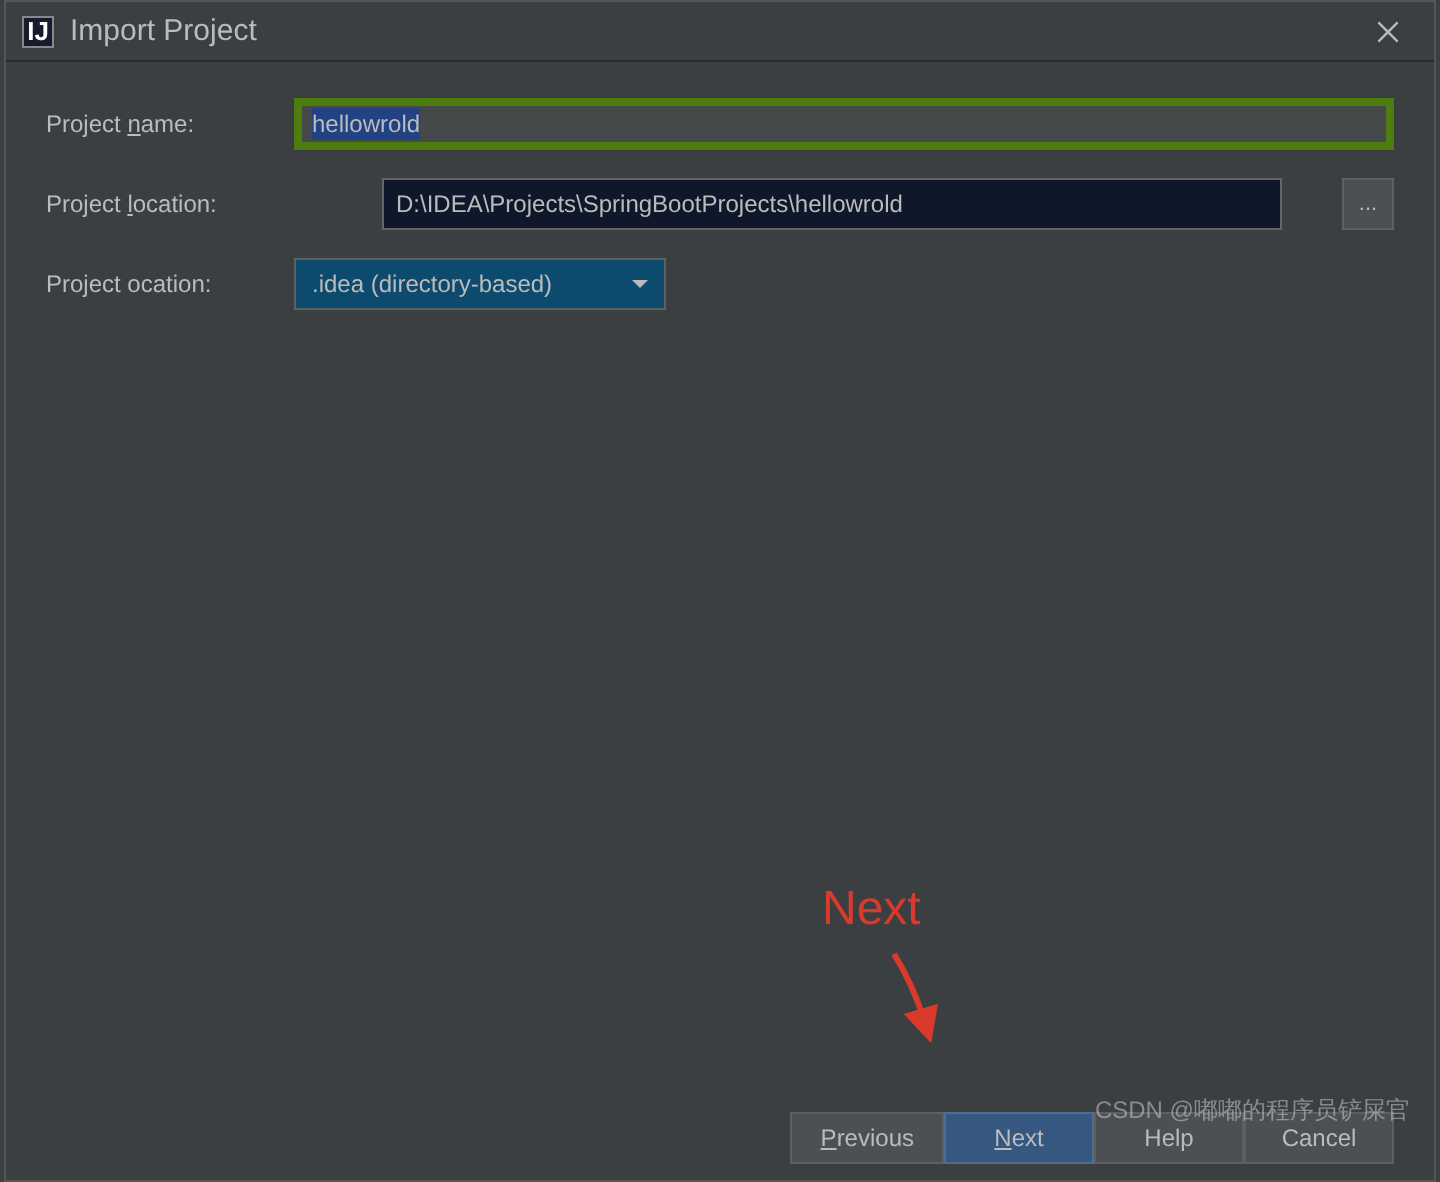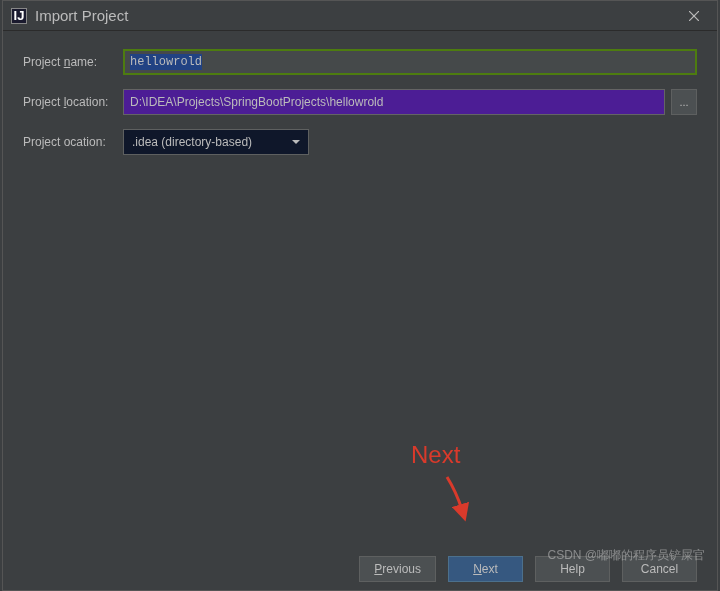--- a/index.html
+++ b/index.html
@@ -65,95 +65,96 @@
       width: 10px;
       height: 10px;
     }
     .content {
       padding: 18px 20px;
     }
     .form-row {
       display: flex;
       align-items: center;
       margin-bottom: 14px;
+      gap: 24px;
     }
     .form-label {
       width: 100px;
       color: #bbbbbb;
       flex-shrink: 0;
     }
     .form-label .mnemonic {
       text-decoration: underline;
     }
     .text-input {
       flex: 1;
       height: 26px;
-      background: #4c1d95;
+      background: #0f172a;
       border: 1px solid #646464;
       color: #bbbbbb;
       padding: 0 6px;
       font-size: 12px;
       font-family: inherit;
       outline: none;
+      margin-left: 44px;
     }
     .selected-text {
       background: #214283;
       color: #bbbbbb;
       padding: 1px 0;
     }
     .input-wrapper {
       flex: 1;
       height: 26px;
       background: #45494a;
-      border: 2px solid #4d7c0f;
+      border: 4px solid #4d7c0f;
       padding: 3px 5px;
       display: flex;
       align-items: center;
-      font-family: Liberation Mono, monospace;
     }
     .location-row .text-input {
       margin-right: 6px;
     }
     .browse-btn {
       width: 26px;
       height: 26px;
       background: #4c5052;
       border: 1px solid #5e6060;
       color: #bbbbbb;
       display: flex;
       align-items: center;
       justify-content: center;
       cursor: pointer;
       font-size: 11px;
     }
     .dropdown {
       width: 186px;
       height: 26px;
-      background: #0f172a;
+      background: #0c4a6e;
       border: 1px solid #5e6060;
       color: #bbbbbb;
       padding: 0 8px;
       display: flex;
       align-items: center;
       justify-content: space-between;
       cursor: pointer;
     }
     .dropdown-arrow {
       width: 0;
       height: 0;
       border-left: 4px solid transparent;
       border-right: 4px solid transparent;
       border-top: 4px solid #bbbbbb;
     }
     .button-bar {
       position: absolute;
       bottom: 8px;
       right: 20px;
       display: flex;
-      gap: 12px;
+      gap: 0;
     }
     .btn {
       min-width: 75px;
       height: 26px;
       background: #4c5052;
       border: 1px solid #5e6060;
       color: #bbbbbb;
       display: flex;
       align-items: center;
       justify-content: center;

